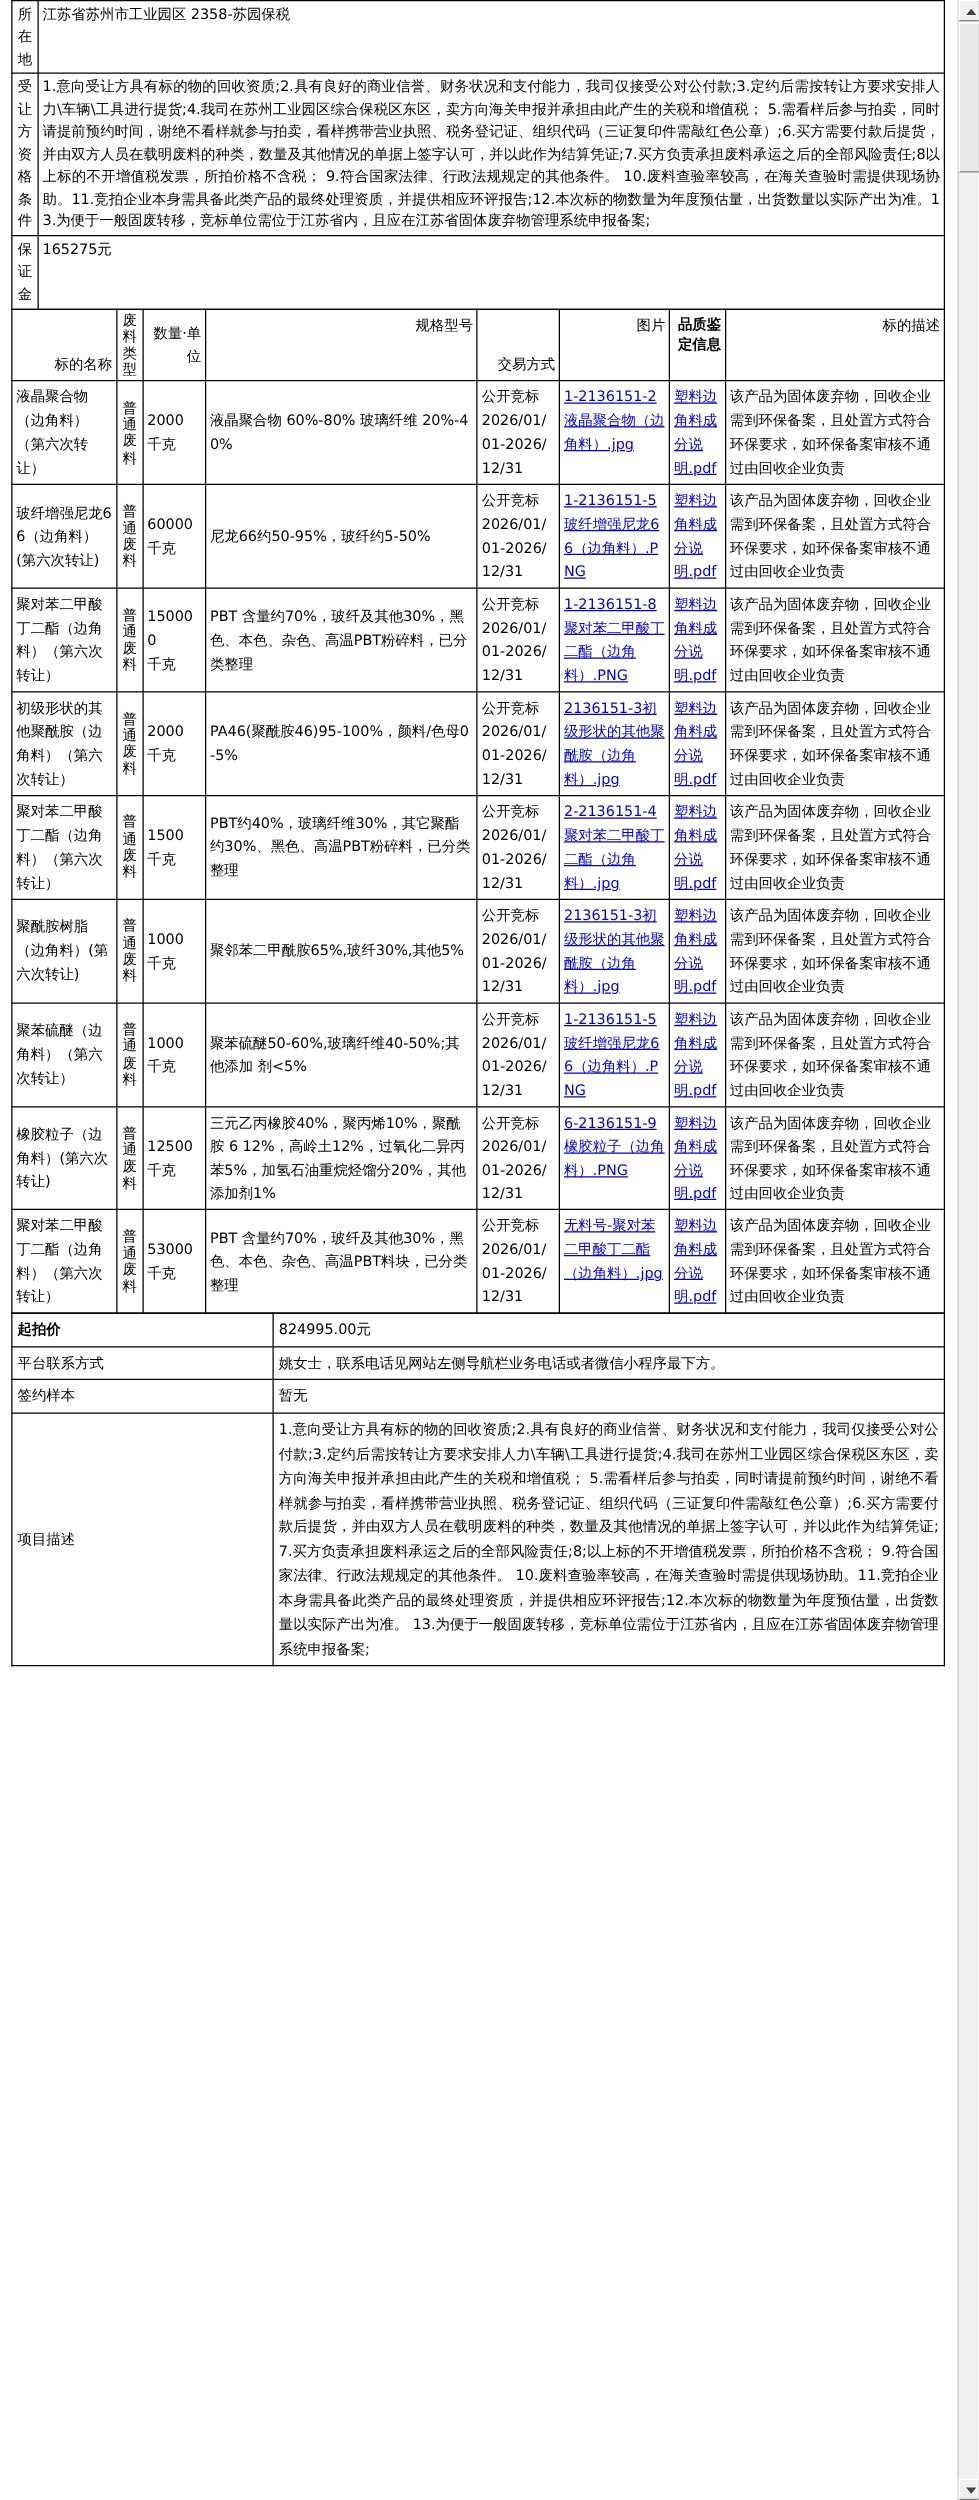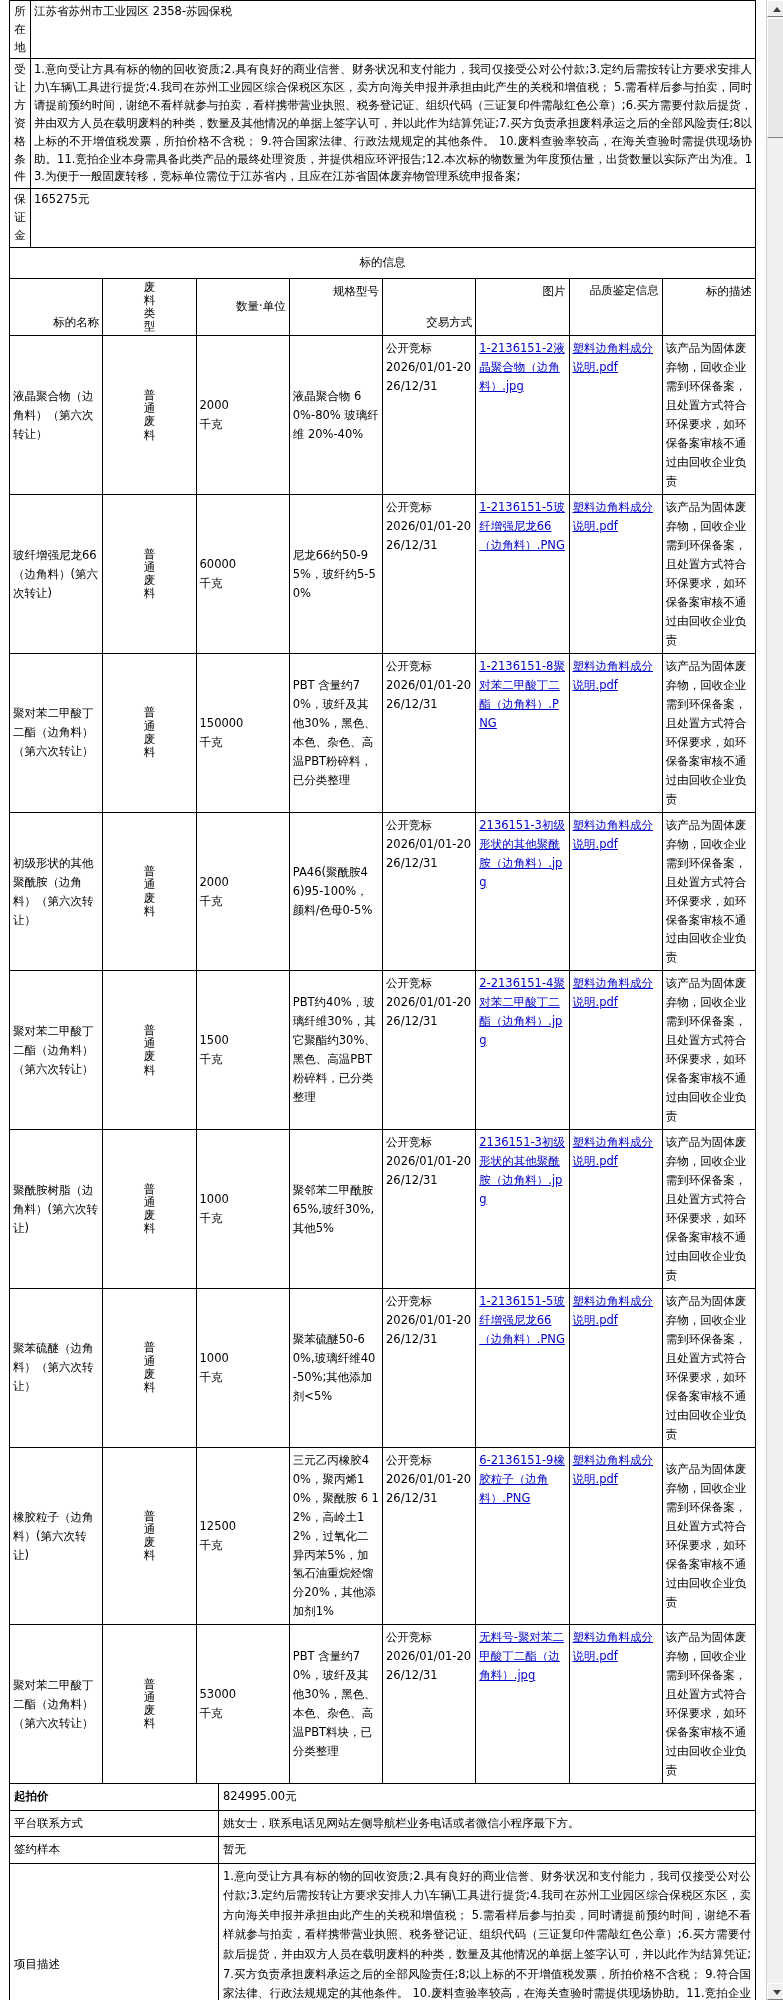--- a/index.html
+++ b/index.html
@@ -201,36 +201,33 @@
         <span>证</span>
         <span>金</span>
       </td>
       <td style="height:48px;">165275元</td>
     </tr>
   </tbody>
     </table>
 
   <table class="items">
     <tbody>
-        <tr>
-      <td class="section-title" colspan="8">标的信息</td>
-    </tr>
     <tr>
       <th class="col-name">标的名称</th>
       <th class="col-type" style="line-height:1.15;padding:2px 1px;text-align:center;vertical-align:top;">
         <span style="display:block">废</span>
         <span style="display:block">料</span>
         <span style="display:block">类</span>
         <span style="display:block">型</span>
       </th>
       <th class="col-qty" style="vertical-align:middle;">数量·单位</th>
       <th class="col-spec" style="vertical-align:top;">规格型号</th>
       <th class="col-trade">交易方式</th>
       <th class="col-pic" style="vertical-align:top;">图片</th>
-      <th class="col-qc" style="vertical-align:top;line-height:1.4;">品质鉴定信息</th>
+      <th class="col-qc" style="vertical-align:top;line-height:1.4;font-weight:bold;">品质鉴定信息</th>
       <th class="col-desc" style="vertical-align:top;">标的描述</th>
     </tr>
     </tbody>
       <tbody id="items-body">
         <tr>
           <td class="col-name" style="vertical-align:middle;">液晶聚合物（边角料）（第六次转让）</td>
           <td class="col-type" style="text-align:center;line-height:1.15;padding:2px 1px;vertical-align:middle;">
             <span style="display: block;">普</span>
             <span style="display: block;">通</span>
             <span style="display: block;">废</span>

